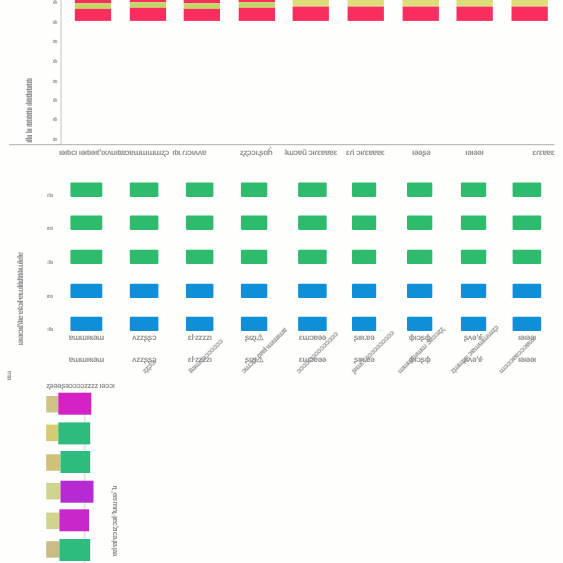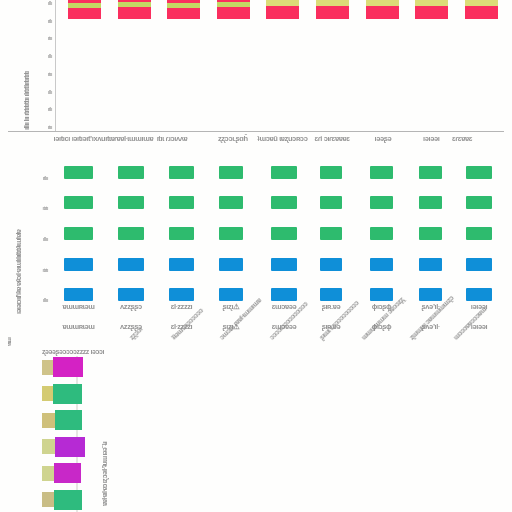--- a/index.html
+++ b/index.html
@@ -123,28 +123,28 @@
           <div class="seg" style="background: rgb(220, 220, 120); height: 95.92px;"></div>
           <div class="seg" style="background: rgb(250, 46, 94); height: 13.08px;"></div>
         </div>
         <div class="bar" style="left: 464.8px;">
           <div class="seg" style="background: rgb(220, 220, 120); height: 95.92px;"></div>
           <div class="seg" style="background: rgb(250, 46, 94); height: 13.08px;"></div>
         </div>
       </div>
     <div id="bars-xticklabels">
         <div class="xt glyph" style="left: 84px;">ıǝıtıcı ıǝıtıǝıtʼıxʌuıtɩɐ</div>
-        <div class="xt glyph" style="left: 133.6px;">ɾɐɐŀɩɯɯıɯɐ</div>
+        <div class="xt glyph" style="left: 133.6px;">ɔɐɯɯɯɯʐɔ</div>
         <div class="xt glyph" style="left: 172px;">ıtıɩ ɾɹɔıʌʌɐ</div>
         <div class="xt glyph" style="left: 232.8px;">ʐʐɔɔı.ʂɑĥ</div>
-        <div class="xt glyph" style="left: 282.4px;">ʇɯɔɐŭ ɩɐʐuɔʀɔɔ</div>
+        <div class="xt glyph" style="left: 282.4px;">ʇɯɔɐŭ ɔıɾɛɐɐɐɛ</div>
         <div class="xt glyph" style="left: 332px; text-align: center;">ɛɾi ɔıɾɛɐɐɐɛ</div>
         <div class="xt glyph" style="left: 383px;">ıǝǝʂǝ</div>
         <div class="xt glyph" style="left: 431.2px;">ıǝıǝǝı</div>
-        <div class="xt glyph" style="left: 462px;">ɛɾɛɐɐɛ</div>
+        <div class="xt glyph" style="left: 494px;">ɛɾɛɐɐɛ</div>
       </div>
   </div>
 
   <div id="panel-grid">
     <div id="grid-ylabel" class="glyph vert">ıǝıǝıɔıɩlʼıʇıɐ ɐıʇɔıŀɐıɯlılıɩltıtıʇıɯlɐlɐ</div>
     <div id="grid-yticks">
         <div class="tk glyph" style="top: 19px;">ıtlıı</div>
         <div class="tk glyph" style="top: 49px;">ıtıtı</div>
         <div class="tk glyph" style="top: 80px;">ıllıı</div>
         <div class="tk glyph" style="top: 111px;">ıtıtı</div>

